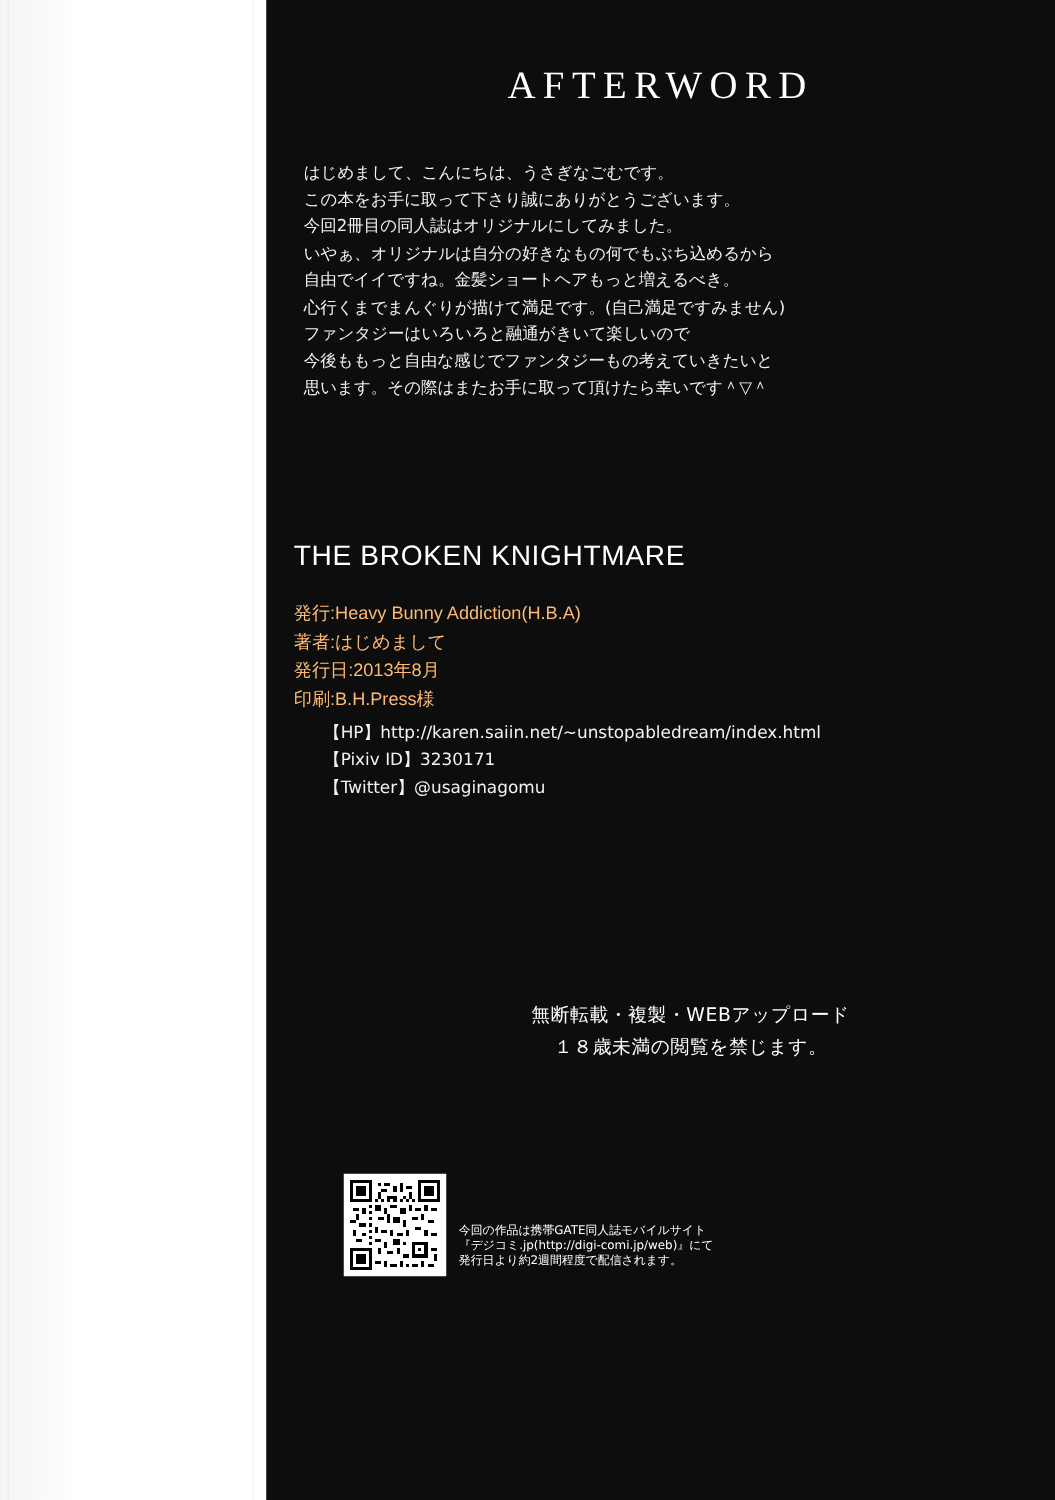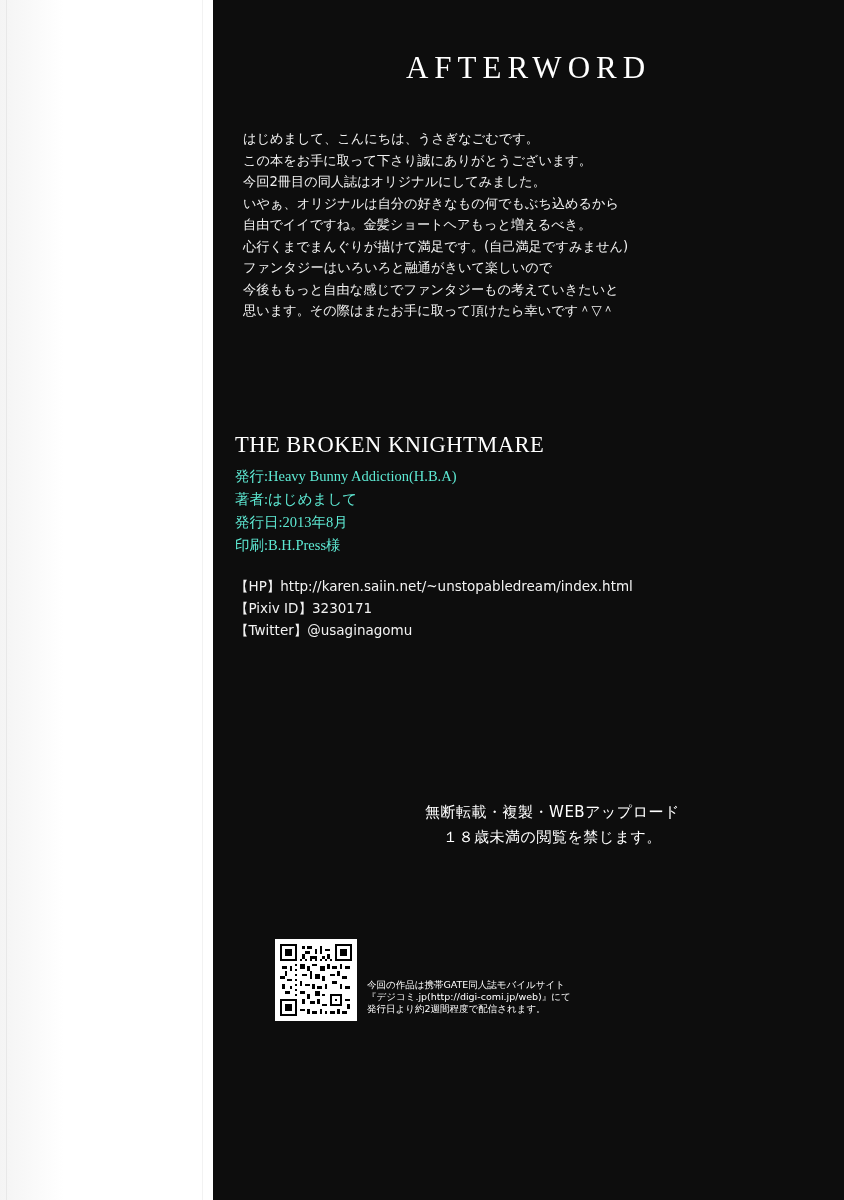--- a/index.html
+++ b/index.html
@@ -81,44 +81,45 @@
     text-indent: 14px;
   }
 
   .colophon {
     position: absolute;
     left: 22px;
     top: 432px;
     width: 590px;
   }
   .colophon-title {
-    font-family: Liberation Serif, serif;
+    font-family: Liberation Sans, sans-serif;
     font-size: 22.5px;
     letter-spacing: 0.5px;
     color: #ffffff;
-    margin-bottom: 7px;
+    margin-bottom: 22px;
   }
   .colophon-line {
-    font-family: Liberation Serif, serif;
+    font-family: Liberation Sans, sans-serif;
     font-size: 14.5px;
     line-height: 23px;
-    color: #5eead4;
+    color: #fdba74;
   }
 
   .links {
     position: absolute;
     left: 22px;
     top: 575px;
     width: 600px;
   }
   .link-line {
     font-family: "DejaVu Sans", sans-serif;
     font-size: 13.5px;
     line-height: 22px;
     color: #f2f2f2;
+    margin-left: 24px;
   }
 
   .notice {
     position: absolute;
     left: 0;
     top: 800px;
     width: 631px;
     text-align: center;
   }
   .notice-line {

